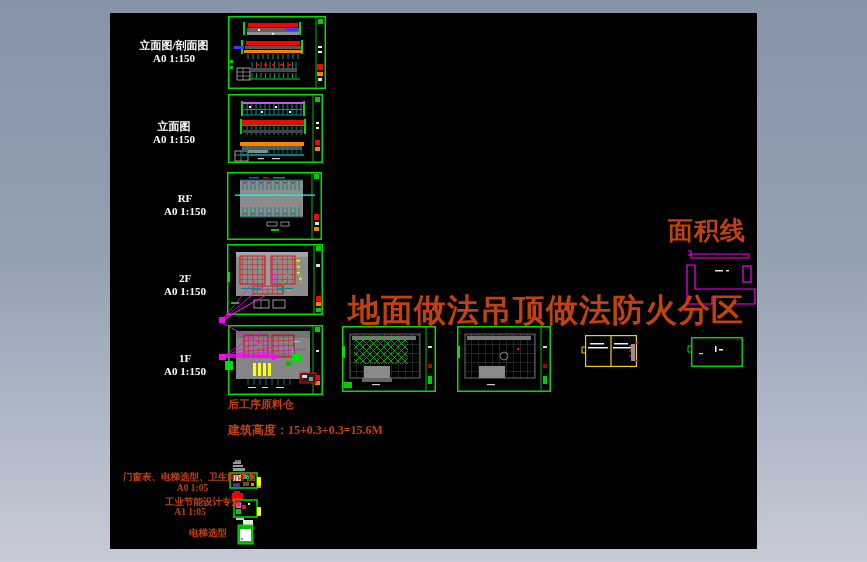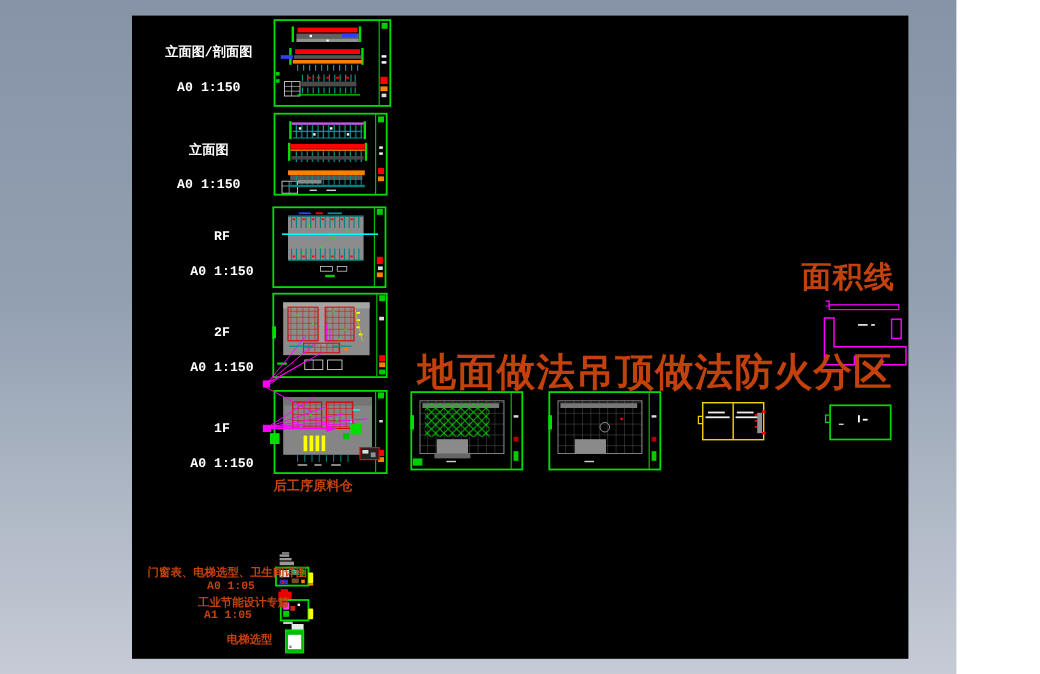--- a/index.html
+++ b/index.html
@@ -1,30 +1,30 @@
 <!DOCTYPE html>
 <html><head>
 <meta charset="utf-8">
 <style>
   html,body{margin:0;padding:0;}
   .screen{
-    position:relative;width:797px;height:562px;overflow:hidden;
+    position:relative;width:867px;height:562px;overflow:hidden;
     background:linear-gradient(180deg,#8794a8 0%,#93a0b2 45%,#b4bcc9 80%,#c6cbd6 100%);
-    font-family:Liberation Mono, monospace;
+    font-family:Liberation Serif, serif;
   }
   .canvas{
     position:absolute;left:110px;top:13px;width:647px;height:536px;
     background:#000;
   }
   .canvas svg{position:absolute;left:0;top:0;}
   .t{position:absolute;color:#c2410c;font-weight:bold;white-space:nowrap;}
   .ctr{text-align:center;}
   .lblk{position:absolute;width:120px;text-align:center;color:#fff;font-weight:bold;}
   .lblk .l1{font-size:11px;line-height:13px;}
-  .lblk .l2{font-size:11px;line-height:13px;margin-top:16px;}
+  .lblk .l2{font-size:11px;line-height:13px;}
   .big{font-size:32px;letter-spacing:1px;}
   .mid{font-size:25px;letter-spacing:1px;}
   .note1{font-size:11px;}
   .note2{font-size:12px;}
   .small{font-size:9.5px;}
 </style>
 </head>
 <body>
 
 <div class="screen">
@@ -376,20 +376,21 @@
     </div>
     <div class="lblk" style="left:15px;top:339px;">
       <div class="l1">1F</div>
       <div class="l2">A0 1:150</div>
     </div>
 
     <div class="t big" style="left:238px;top:276px;">地面做法吊顶做法防火分区</div>
     <div class="t mid" style="left:558px;top:201px;">面积线</div>
 
     <div class="t note1" style="left:118px;top:384px;">后工序原料仓</div>
+    <div class="t note2" style="left:118px;top:409px;">建筑高度：15+0.3+0.3=15.6M</div>
 
     <div class="t small" style="left:13px;top:458px;">门窗表、电梯选型、卫生间详图</div>
     <div class="t small ctr" style="left:40px;top:470px;width:85px;">A0 1:05</div>
     <div class="t small" style="left:55px;top:483px;">工业节能设计专篇</div>
     <div class="t small ctr" style="left:40px;top:494px;width:80px;">A1 1:05</div>
     <div class="t small" style="left:79px;top:514px;">电梯选型</div>
   </div>
 </div>
 
 </body></html>

